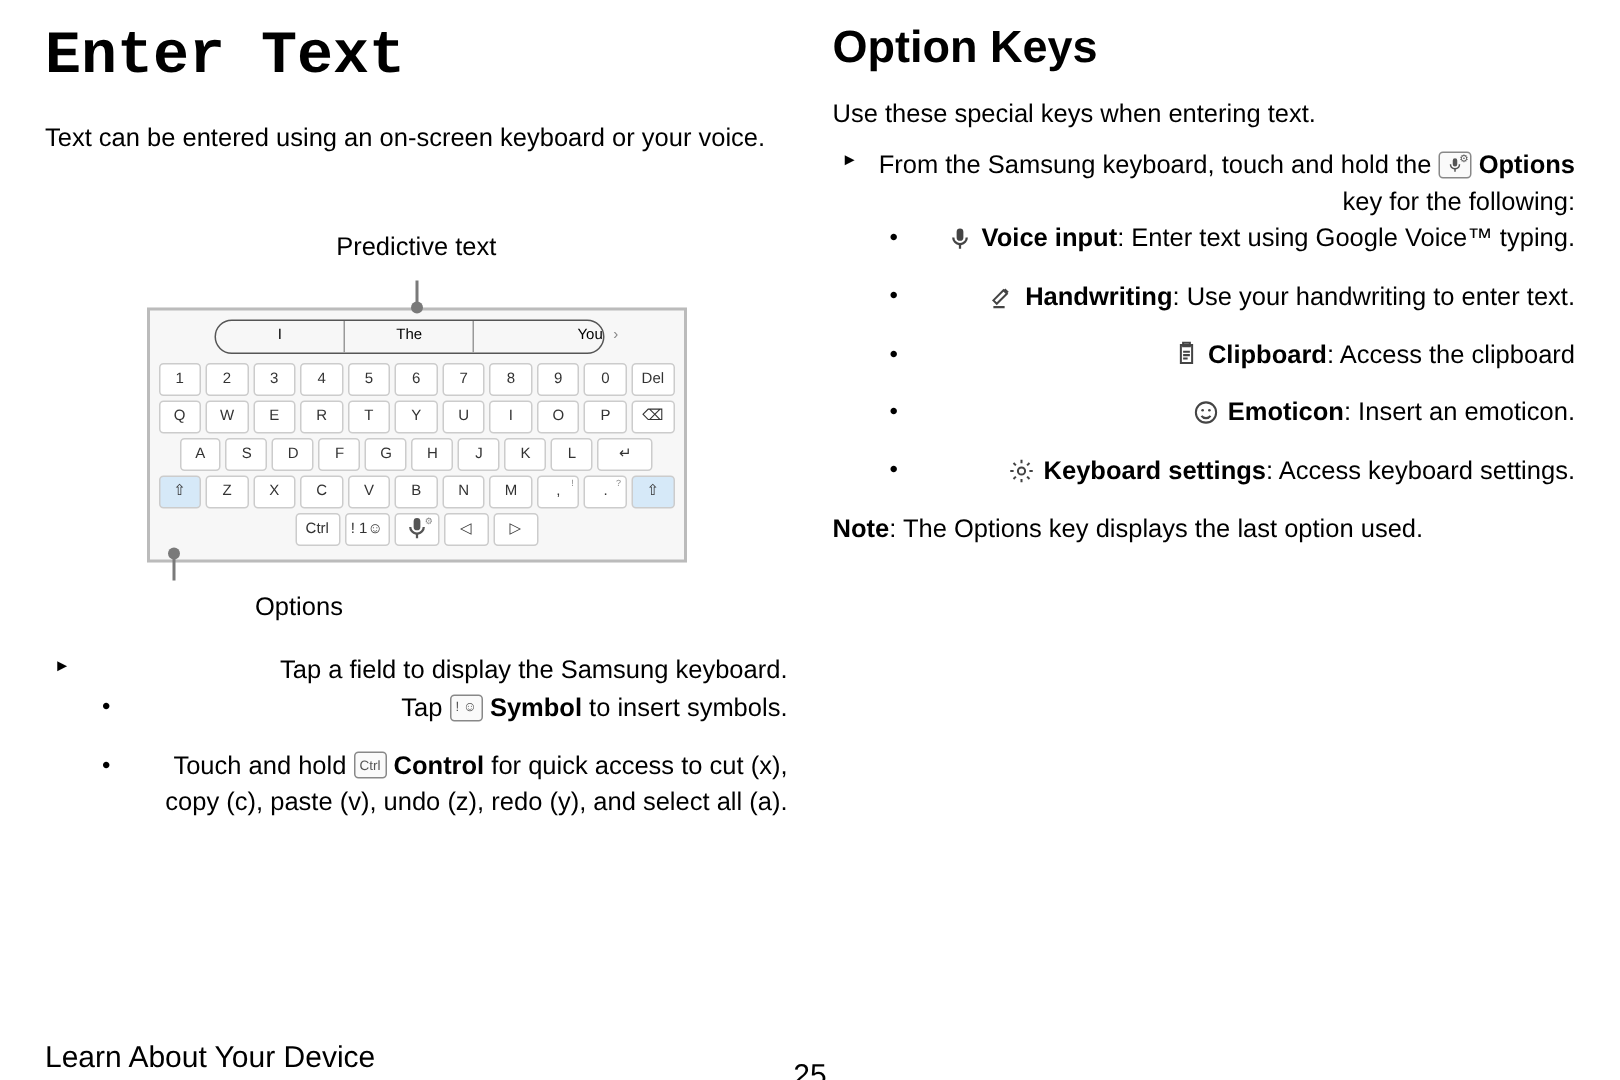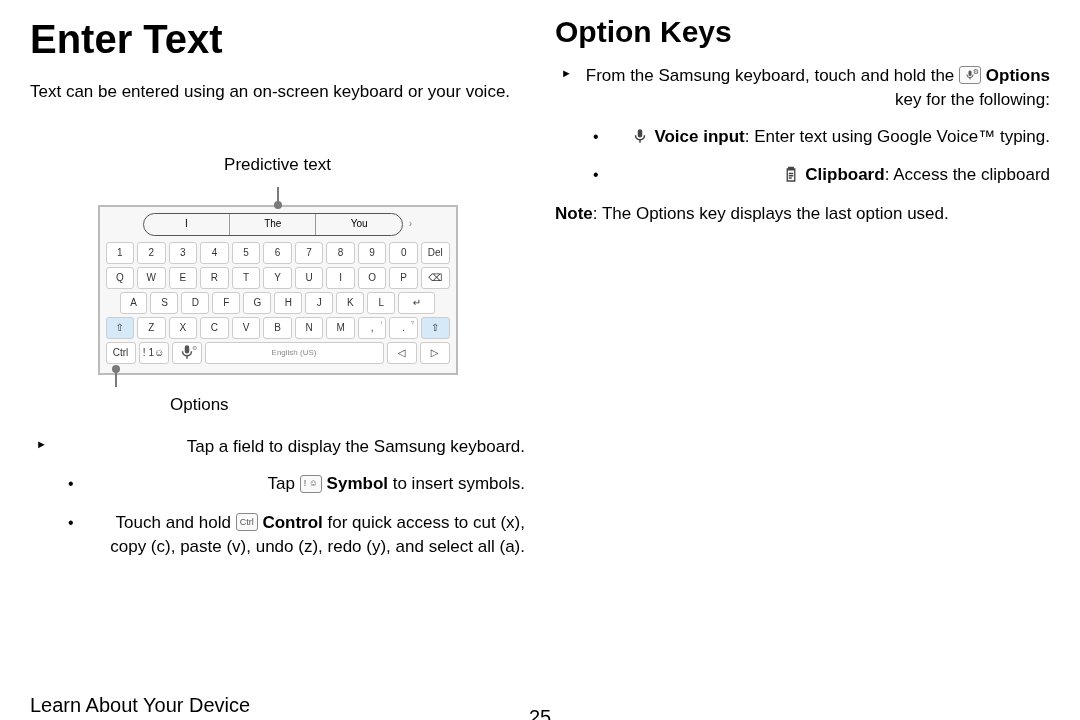--- a/index.html
+++ b/index.html
@@ -9,30 +9,30 @@
     height: 720px;
     padding: 10px 30px 10px 30px;
     color: #000;
     background: #fff;
     font-size: 17px;
     line-height: 1.45;
     position: relative;
   }
   .cols { display: flex; gap: 30px; }
   .col { flex: 1; min-width: 0; }
-  .h1 { font-size: 40px; font-weight: 700; letter-spacing: 0px; margin-bottom: 12px; }
+  .h1 { font-size: 40px; font-weight: 700; letter-spacing: 0px; margin-bottom: 12px; font-family: Liberation Mono, monospace; }
   .h2 { font-size: 30px; font-weight: 700; margin-bottom: 10px; }
   p { margin-bottom: 10px; }
   .bold { font-weight: 700; }
   ul.arrow, ul.bullet { list-style: none; text-align: right; }
   ul.arrow > li { position: relative; padding-left: 28px; margin-bottom: 10px; }
   ul.arrow > li::before { content: "►"; position: absolute; left: 6px; top: 2px; font-size: 11px; }
   ul.bullet > li { position: relative; padding-left: 28px; margin-bottom: 14px; }
   ul.bullet > li::before { content: "•"; position: absolute; left: 10px; top: 0px; font-size: 16px; }
-  .nested { margin-top: 12px; }
+  .nested { }
   .figure-wrap { text-align: center; margin: 14px 0 18px 0; }
   .fig-label { display:block; margin-bottom: 10px; margin-top: 48px; }
   .fig-connector { width: 2px; height: 18px; background: #7a7a7a; margin: 0 auto; position: relative; }
   .fig-connector::after { content:""; position:absolute; left:-3px; bottom:-4px; width:8px; height:8px; border-radius:50%; background:#7a7a7a; }
   .fig-connector-up { width: 2px; height: 18px; background: #7a7a7a; margin: 0 auto; position: relative; }
   .fig-connector-up::before { content:""; position:absolute; left:-3px; top:-4px; width:8px; height:8px; border-radius:50%; background:#7a7a7a; }
   .kbd-outer {
     width: 360px;
     border: 2px solid #bbb;
     margin: 0 auto;
@@ -42,21 +42,21 @@
   .predict-row { display:flex; align-items:center; justify-content:center; gap:0; margin-bottom:6px; }
   .predict-box {
     border: 1.5px solid #555;
     border-radius: 12px;
     display:flex;
     width: 260px;
     font-size: 10px;
     overflow:hidden;
   }
   .predict-box span { flex:1; text-align:center; padding:3px 0; border-right:1px solid #999; }
-  .predict-box span:last-child { border-right:none; }
+  .predict-box span:last-child { border-right:none;text-align:right; }
   .predict-arrow { font-size:10px; color:#888; margin-left:6px; }
   .key-row { display:flex; gap:3px; margin-bottom:3px; justify-content:center; }
   .key {
     background:#fff; border:1px solid #ccc; border-radius:3px;
     height:22px; display:flex; align-items:center; justify-content:center;
     font-size:10px; color:#333; position:relative;
   }
   .key.w30 { width:30px; }
   .key.w34 { width:30px; }
   .key.w40 { width:40px; }
@@ -152,21 +152,20 @@
         </div>
         <div class="key-row">
           <div class="key w34">Ctrl</div>
           <div class="key w34">! 1☺</div>
           <div class="key w34">
             <svg class="icon-sm" viewBox="0 0 24 24">
                 <path fill="#555" d="M12 14a3 3 0 0 0 3-3V6a3 3 0 0 0-6 0v5a3 3 0 0 0 3 3zm5-3a5 5 0 0 1-10 0H5a7 7 0 0 0 6 6.9V21h2v-3.1A7 7 0 0 0 19 11h-2z"></path>
               </svg>
             <span class="key-sup">⚙</span>
           </div>
-          <div class="key space" style="font-size:8px;color:#888;">English (US)</div>
           <div class="key w30">◁</div>
           <div class="key w30">▷</div>
         </div>
       </div>
 
       <div class="options-conn-wrap">
           <div class="options-conn">
             <div class="fig-connector-up"></div>
           </div>
         </div>
@@ -187,20 +186,21 @@
             <span class="inline-icon">Ctrl</span>
             <span> </span><span class="bold">Control</span><span> for quick access to cut (x), copy (c), paste (v), undo (z), redo (y), and select all (a).</span>
           </li>
         </ul>
       </li>
     </ul>
   </div>
 
   <div class="col">
     <div class="h2">Option Keys</div>
+    <p>Use these special keys when entering text.</p>
 
     <ul class="arrow">
       <li>
         <span>From the Samsung keyboard, touch and hold the </span>
         <span class="inline-icon">
           <svg viewBox="0 0 24 24" width="12" height="12">
               <path fill="#555" d="M12 14a3 3 0 0 0 3-3V6a3 3 0 0 0-6 0v5a3 3 0 0 0 3 3zm5-3a5 5 0 0 1-10 0H5a7 7 0 0 0 6 6.9V21h2v-3.1A7 7 0 0 0 19 11h-2z"></path>
             </svg>
           <span style="font-size:7px;position:absolute;top:0;right:1px;">⚙</span>
         </span>
@@ -208,23 +208,45 @@
 
         <ul class="bullet nested">
           <li>
             <svg class="icon-sm" viewBox="0 0 24 24">
                 <path fill="#444" d="M12 14a3 3 0 0 0 3-3V6a3 3 0 0 0-6 0v5a3 3 0 0 0 3 3zm5-3a5 5 0 0 1-10 0H5a7 7 0 0 0 6 6.9V21h2v-3.1A7 7 0 0 0 19 11h-2z"></path>
               </svg>
             <span> </span><span class="bold">Voice input</span><span>: Enter text using Google Voice™ typing.</span>
           </li>
           <li>
             <svg class="icon-sm" viewBox="0 0 24 24">
+                <path fill="none" stroke="#444" stroke-width="1.8" d="M3 15l3 3 9-9-3-3-9 9zm10-10l3 3M3 21h10"></path>
+              </svg>
+            <span> </span><span class="bold">Handwriting</span><span>: Use your handwriting to enter text.</span>
+          </li>
+          <li>
+            <svg class="icon-sm" viewBox="0 0 24 24">
                 <path fill="none" stroke="#444" stroke-width="1.8" d="M7 4h10v16H7zM9 2h6v3H9zM9 10h6M9 13h6M9 16h4"></path>
               </svg>
             <span> </span><span class="bold">Clipboard</span><span>: Access the clipboard</span>
+          </li>
+          <li>
+            <svg class="icon-sm" viewBox="0 0 24 24">
+                <circle cx="12" cy="12" r="9" fill="none" stroke="#444" stroke-width="1.8"></circle>
+                <circle cx="9" cy="10" r="1.2" fill="#444"></circle>
+                <circle cx="15" cy="10" r="1.2" fill="#444"></circle>
+                <path d="M8 15c1 1.5 2.5 2 4 2s3-.5 4-2" fill="none" stroke="#444" stroke-width="1.8"></path>
+              </svg>
+            <span> </span><span class="bold">Emoticon</span><span>: Insert an emoticon.</span>
+          </li>
+          <li>
+            <svg class="icon-sm" viewBox="0 0 24 24">
+                <circle cx="12" cy="12" r="3.2" fill="none" stroke="#444" stroke-width="1.8"></circle>
+                <path fill="none" stroke="#444" stroke-width="1.8" d="M12 2v3M12 19v3M2 12h3M19 12h3M4.9 4.9l2.1 2.1M17 17l2.1 2.1M4.9 19.1L7 17M17 7l2.1-2.1"></path>
+              </svg>
+            <span> </span><span class="bold">Keyboard settings</span><span>: Access keyboard settings.</span>
           </li>
         </ul>
       </li>
     </ul>
 
     <p>
       <span class="bold">Note</span><span>: The Options key displays the last option used.</span>
     </p>
   </div>
 </div>

